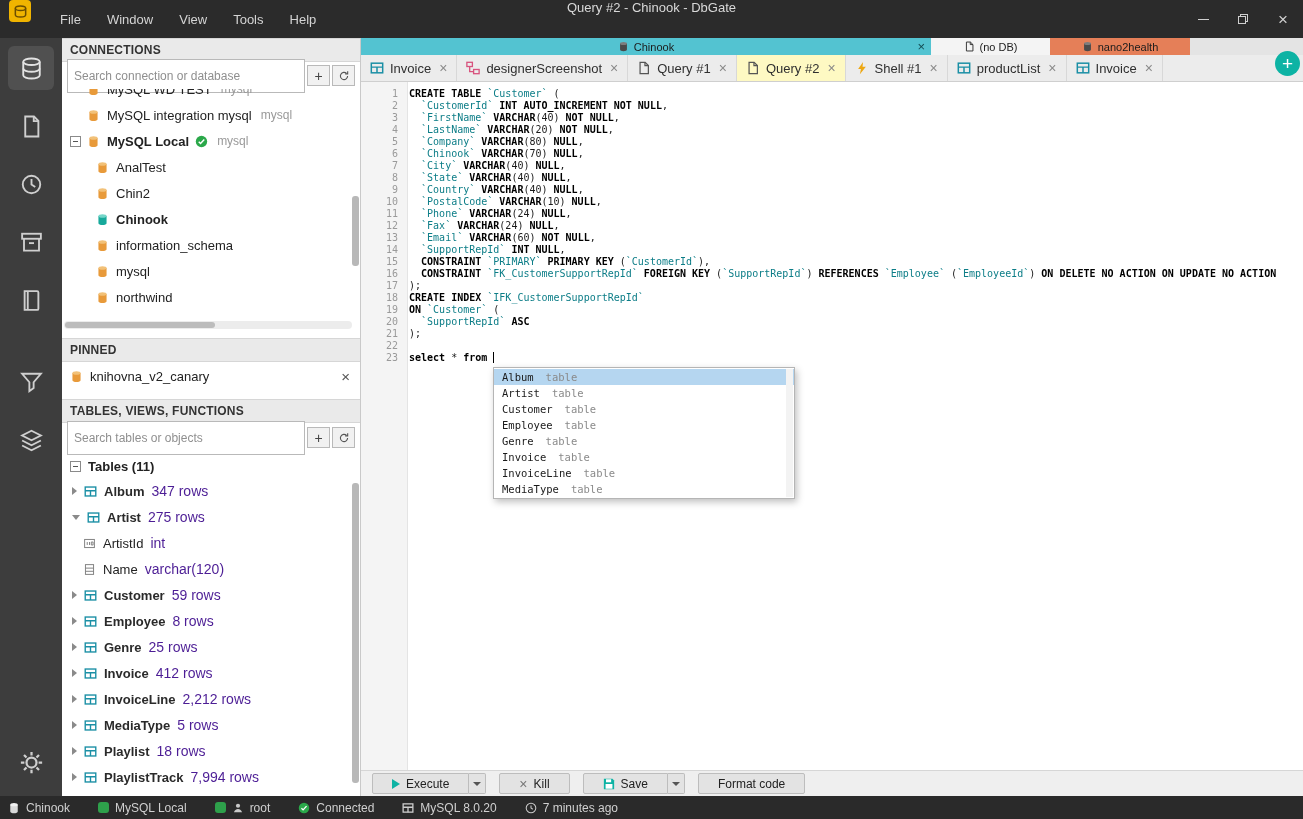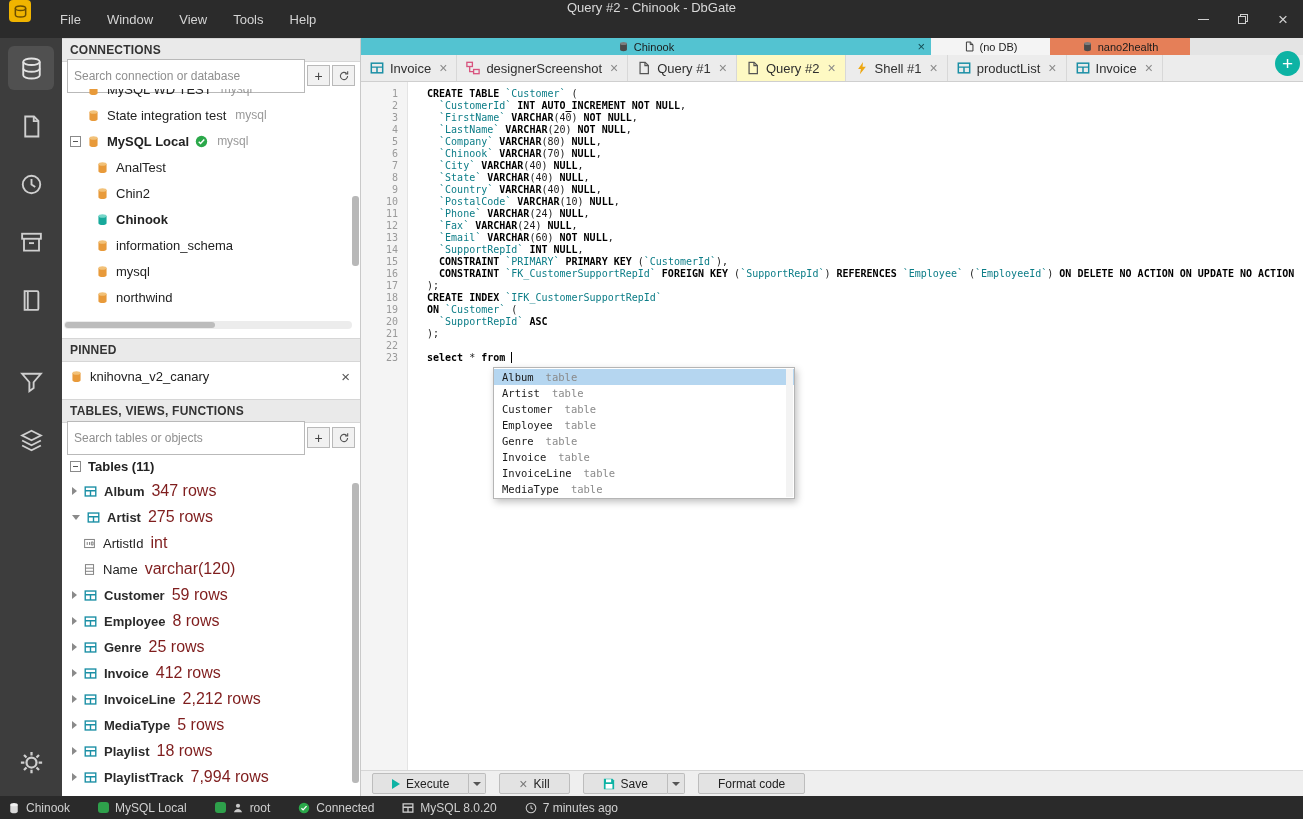--- a/index.html
+++ b/index.html
@@ -44,21 +44,21 @@
   .t-label{margin-left:1px}
   .row-x{margin-left:auto;margin-right:10px;color:#555;font-size:15px}
   .pinned-wrap{position:absolute;left:0;top:324px;width:100%;height:30px}
   .pinned-row{height:28px}
   .group-row{position:absolute;left:0;top:416px;width:100%;height:24px;display:flex;align-items:center;gap:7px;padding-left:8px;font-weight:bold;font-size:13px}
   .obj-list{position:absolute;left:0;top:440px;width:100%;height:318px;overflow:hidden}
   .orow{height:26px;display:flex;align-items:center;gap:7px;padding-left:10px;white-space:nowrap}
   .orow .o-name{font-weight:bold;color:#2a2a2a}
   .orow.col{padding-left:21px}
   .orow.col .c-name{color:#222}
-  .o-info{color:#7f1d1d;font-size:16px}
+  .o-info{color:#4c1d95;font-size:14px}
   .ic{width:13px;height:13px;flex-shrink:0}
   .chev-r{width:0;height:0;border-left:5px solid #8a8a8a;border-top:4px solid transparent;border-bottom:4px solid transparent;flex-shrink:0}
   .chev-d{width:0;height:0;border-top:5px solid #8a8a8a;border-left:4px solid transparent;border-right:4px solid transparent;flex-shrink:0}
   .box-minus{width:11px;height:11px;border:1px solid #8a8a8a;position:relative;flex-shrink:0;background:#fff}
   .box-minus::after{content:"";position:absolute;left:2px;right:2px;top:4px;border-top:1px solid #555}
   .sp12{display:inline-block;width:11px;flex-shrink:0}
   .hscroll{position:absolute;left:2px;top:283px;width:288px;height:8px;background:#ececec;border-radius:4px}
   .hscroll .thumb{position:absolute;left:1px;top:1px;width:150px;height:6px;background:#bcbcbc;border-radius:3px}
   .vthumb{position:absolute;right:1px;width:7px;background:#b8b8b8;border-radius:3px}
   .vthumb.conn{top:158px;height:70px}
@@ -73,21 +73,21 @@
   .tab{display:flex;align-items:center;gap:6px;padding:0 9px;font-size:13px;color:#2f2f2f;border-right:1px solid #d8d8d8;white-space:nowrap;flex-shrink:0}
   .tab .ic{width:14px;height:14px}
   .tab.active{background:#fef9c3}
   .tx{color:#8a8a8a;font-size:14px;margin-left:2px;line-height:1}
   .plus-btn{position:absolute;top:51px;right:3px;width:25px;height:25px;border-radius:50%;background:#0db3a4;color:#fff;font-size:19px;line-height:1;display:flex;align-items:center;justify-content:center;z-index:15}
 
   
   .editor{position:absolute;top:82px;left:361px;width:942px;height:688px;background:#fff;font-family:"DejaVu Sans Mono","Liberation Mono",monospace;font-size:10px;line-height:12px}
   .gutter{position:absolute;left:0;top:0;width:47px;height:100%;background:#f4f4f4;border-right:1px solid #e4e4e4;padding-top:6px}
   .ln{height:12px;line-height:12px;text-align:right;padding-right:9px;color:#9a9a9a;font-size:10px}
-  .code{position:absolute;left:48px;top:0;right:0;height:100%;padding:6px 0 0 18px;overflow:hidden}
+  .code{position:absolute;left:48px;top:0;right:0;height:100%;padding:6px 0 0 0;overflow:hidden}
   .cl{height:12px;line-height:12px;white-space:pre;color:#1a1a1a}
   .tk-kw{font-weight:bold;color:#000}
   .tk-id{color:#0c7d87}
   .cursor{display:inline-block;width:1px;height:11px;background:#000;vertical-align:text-bottom;animation:blink 1s step-end infinite}
   @keyframes blink{50%{opacity:0}}
   .autocomplete{position:absolute;left:132px;top:285px;width:302px;background:#fff;border:1px solid #b5b5b5;box-shadow:2px 3px 7px rgba(0,0,0,.25);padding:1px 0;z-index:12}
   .ac-row{height:16px;display:flex;align-items:center;padding:0 8px;font-size:10.5px}
   .ac-row.sel{background:#b5d6f0}
   .ac-name{color:#1a1a1a}
   .ac-kind{color:#8a8a8a;margin-left:12px}
@@ -223,21 +223,21 @@
           </svg>
           <span class="t-label">MySQL WD TEST</span>
           <span class="eng">mysql</span>
         </div>
         <div class="trow">
           <span class="sp12"></span>
           <svg class="ic" viewBox="0 0 16 16">
             <path fill="#e89a3a" d="M3 3.6v8.9c0 1.3 2.2 2.4 5 2.4s5-1.1 5-2.4V3.6z"></path>
             <ellipse cx="8" cy="3.6" rx="5" ry="2.2" fill="#f2c178"></ellipse>
           </svg>
-          <span class="t-label">State integration test</span>
+          <span class="t-label">MySQL integration mysql</span>
           <span class="eng">mysql</span>
         </div>
         <div class="trow sel">
           <span class="box-minus"></span>
           <svg class="ic" viewBox="0 0 16 16">
             <path fill="#e89a3a" d="M3 3.6v8.9c0 1.3 2.2 2.4 5 2.4s5-1.1 5-2.4V3.6z"></path>
             <ellipse cx="8" cy="3.6" rx="5" ry="2.2" fill="#f2c178"></ellipse>
           </svg>
           <span class="t-label">MySQL Local</span>
           <svg class="ic" viewBox="0 0 16 16">

